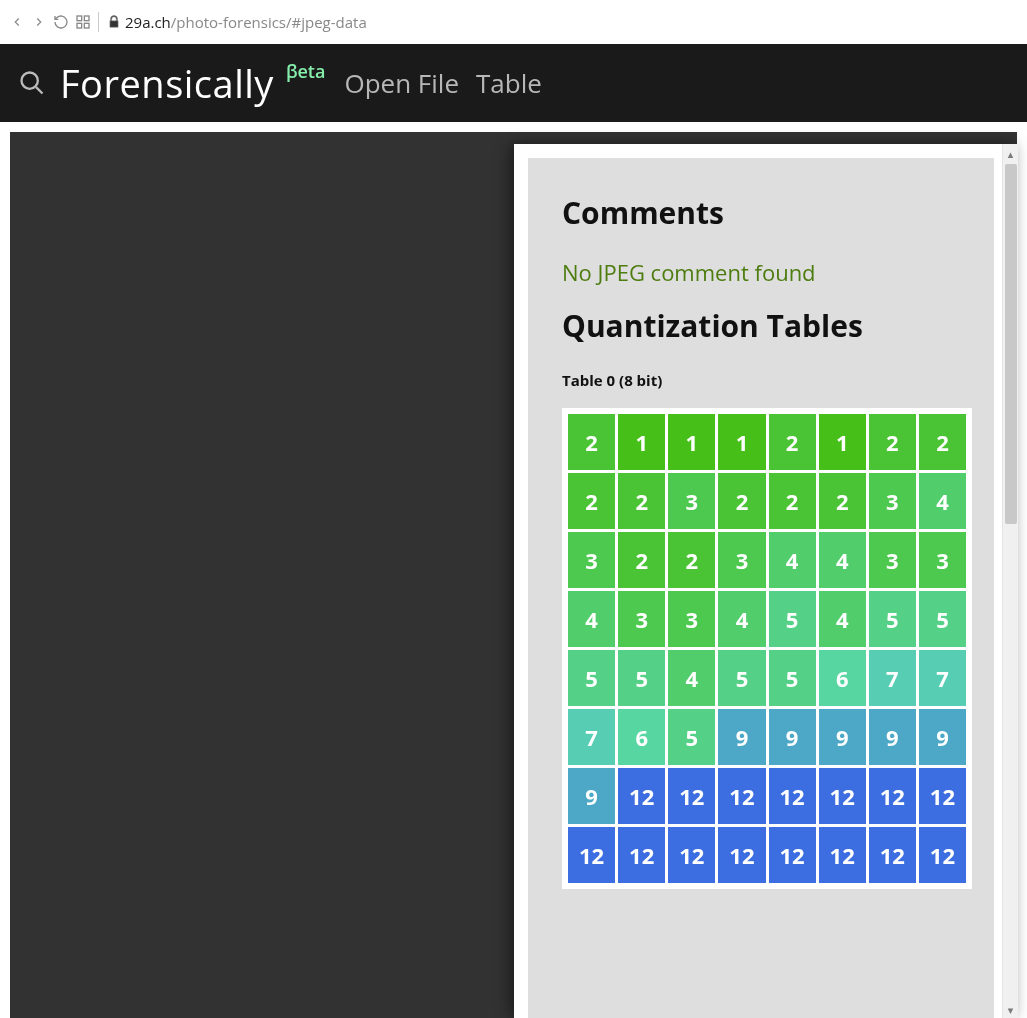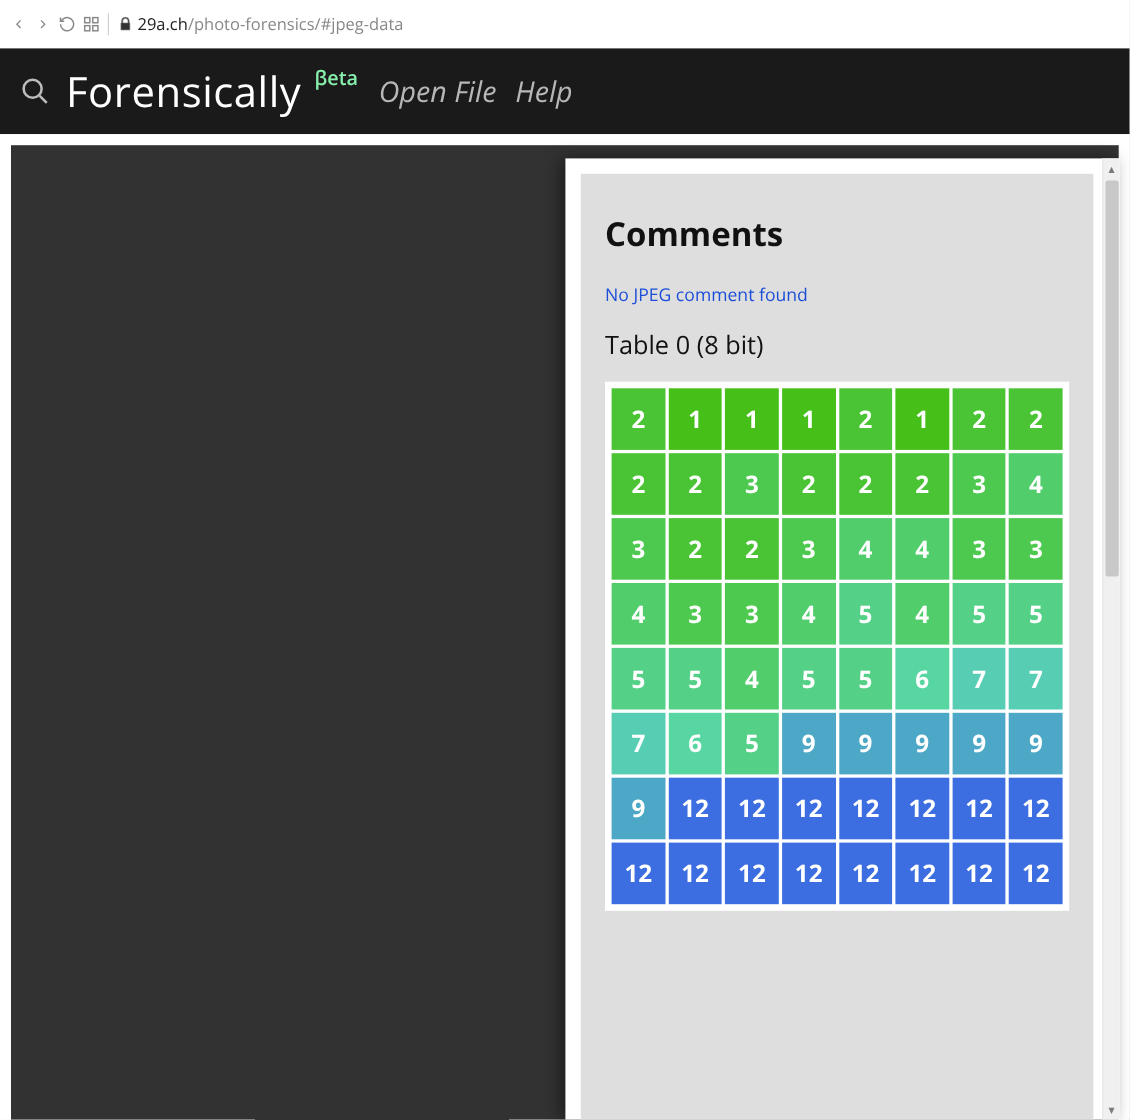--- a/index.html
+++ b/index.html
@@ -13,21 +13,21 @@
   .url { color:#333; font-size:15px; }
   .url .host { color:#222; }
   .url .path { color:#888; }
 
   
   .app-header { height: 78px; background: #1a1a1a; display:flex; align-items:center; padding: 0 18px; gap: 17px; color:#ddd; }
   .brand { display:flex; align-items:center; gap:14px; }
   .brand .logo-ico { width:28px; height:28px; }
   .brand .name { color:#fff; font-size:38px; font-weight:400; letter-spacing:0.5px; position:relative;}
   .brand .beta { color:#86efac; font-size:18px; position:relative; top:-12px; left:-2px; font-weight:600;}
-  .menu-item { color:#b7b7b7; font-size:26px; cursor:pointer;font-style:italic; }
+  .menu-item { color:#b7b7b7; font-size:26px; cursor:pointer; }
 
   
   .app-body { position:relative; height: calc(1018px - 44px - 78px); background:#fff; padding:10px; }
   .canvas-dark { position:absolute; left:10px; top:10px; right:10px; bottom:0; background:#323232; }
   
   
   .side-panel {
     position:absolute;
     top: 22px;
     left: 514px;
@@ -35,28 +35,28 @@
     bottom: 0;
     background:#fff;
     box-shadow: -4px 0 14px rgba(0,0,0,0.45);
     display:flex;
   }
   .panel-inner {
     flex:1;
     background:#dedede;
     margin:14px 8px 0 14px;
     overflow:hidden;
-    padding: 30px 22px 0 22px;
+    padding: 30px 22px 0 34px;
     color:#222;
   }
   .panel-inner h2 { font-size:30px; font-weight:700; color:#111; margin: 18px 0 24px 0;}
   .panel-inner h2:first-child { margin-top: 4px; }
-  .panel-inner p.msg { font-size:16px; color:#1d4ed8; margin-bottom:10px;}
+  .panel-inner p.msg { font-size:22px; color:#4d7c0f; margin-bottom:10px;}
   .panel-inner p.sub { font-size:22px; color:#333; margin: 24px 0 18px 0;}
-  .panel-inner p.sub2 { font-size:23px; font-weight:400; color:#111; margin: 18px 0 18px 0;}
+  .panel-inner p.sub2 { font-size:15px; font-weight:700; color:#111; margin: 18px 0 18px 0;}
 
   
   .qtable-wrap { background:#fff; padding:6px; }
   .qtable { display:grid; grid-template-columns: repeat(8, 1fr); gap:3px; }
   .qcell {
     height: 56px;
     display:flex; align-items:center; justify-content:center;
     color:#fff; font-weight:700; font-size:22px;
   }
 
@@ -110,31 +110,32 @@
     <span class="logo-ico">
       <svg width="28" height="28" viewBox="0 0 24 24" fill="none" stroke="#bbb" stroke-width="2">
           <circle cx="10" cy="10" r="7"></circle>
           <line x1="21" y1="21" x2="15.5" y2="15.5"></line>
         </svg>
     </span>
     <span class="name">Forensically</span>
       <span class="beta">βeta</span>
   </div>
   <span class="menu-item">Open File</span>
-  <span class="menu-item">Help</span>
+  <span class="menu-item">Table</span>
 </div>
 
 <div class="app-body">
   <div class="canvas-dark"></div>
 
   <div class="side-panel">
     <div class="panel-inner">
       <h2>Comments</h2>
       <p class="msg">No JPEG comment found</p>
 
+      <h2>Quantization Tables</h2>
       <p class="sub2">Table 0 (8 bit)</p>
 
       <div class="qtable-wrap">
         <div class="qtable" id="qtable">
             <div class="qcell" style="background: rgb(74, 196, 52);">2</div>
             <div class="qcell" style="background: rgb(70, 192, 24);">1</div>
             <div class="qcell" style="background: rgb(70, 192, 24);">1</div>
             <div class="qcell" style="background: rgb(70, 192, 24);">1</div>
             <div class="qcell" style="background: rgb(74, 196, 52);">2</div>
             <div class="qcell" style="background: rgb(70, 192, 24);">1</div>

